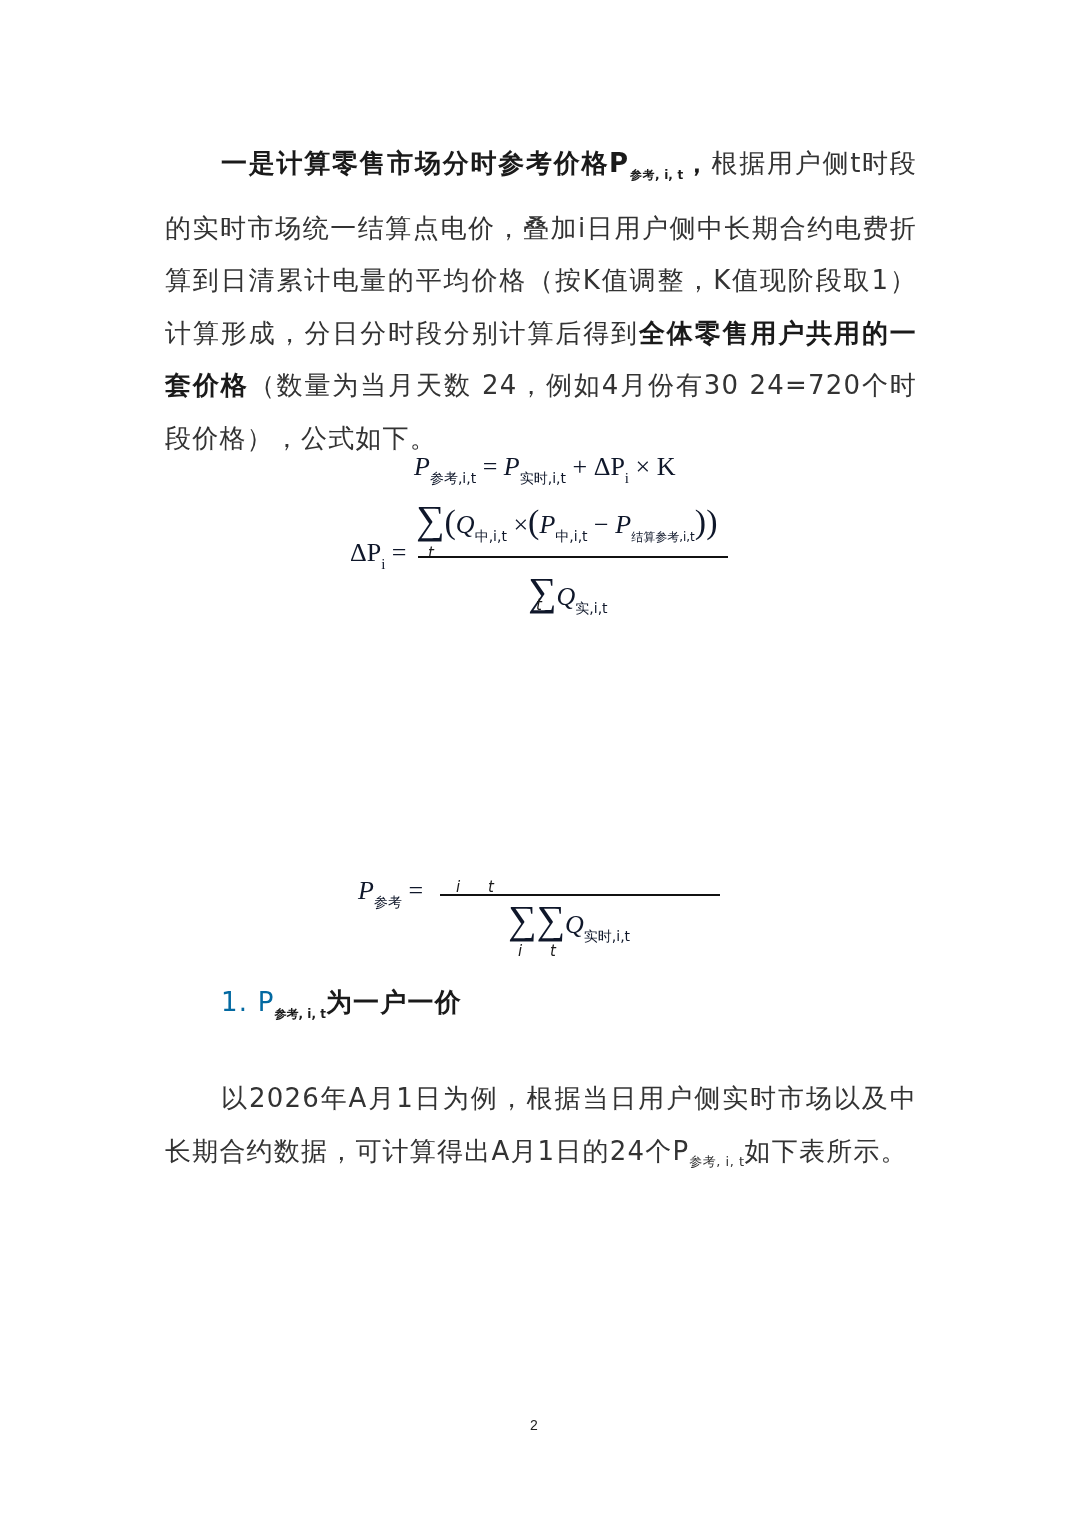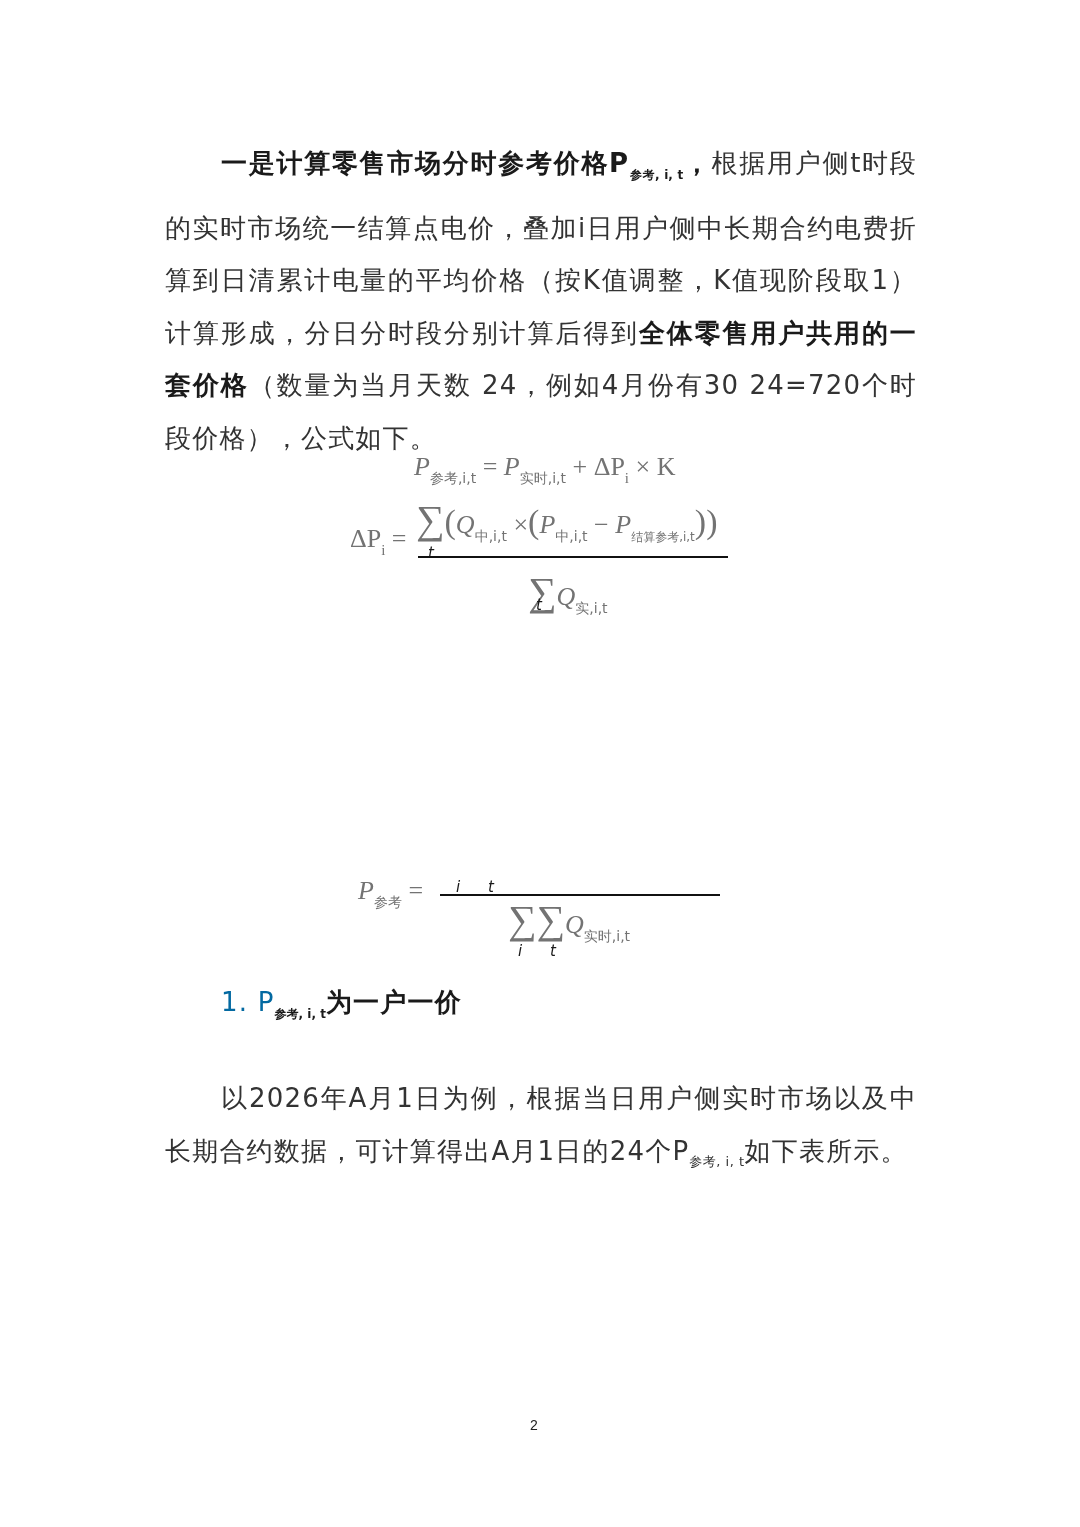--- a/index.html
+++ b/index.html
@@ -6,21 +6,21 @@
   body { width: 1080px; height: 1527px; position: relative; overflow: hidden;
          font-family: "DejaVu Sans", "Liberation Sans", sans-serif; color: #1a1a1a; }
   .page { position: absolute; left: 0; top: 0; width: 1080px; height: 1527px; background: #fff; }
   .para { position: absolute; left: 165px; width: 752px; font-size: 26px; line-height: 52.5px;
           text-align: justify; letter-spacing: 1.2px; }
   .indent { text-indent: 56px; }
   .bold { font-weight: bold; }
   .normal { font-weight: normal; color: #333; }
   .sub { font-size: 13px; vertical-align: -6px; letter-spacing: 0.5px; }
   .subb { font-size: 12px; vertical-align: -7px; font-weight: bold; letter-spacing: 0; }
-  .math { position: absolute; font-family: "Liberation Serif", "DejaVu Serif", serif; color: #737373; }
+  .math { position: absolute; font-family: "Liberation Serif", "DejaVu Serif", serif; color: #0f172a; }
   .mi { font-style: italic; }
   .ms { font-size: 15px; vertical-align: -8px; }
   .msc { font-size: 14px; font-style: normal; font-family: "DejaVu Sans", sans-serif; }
   .frac-line { position: absolute; height: 1.5px; background: #111; }
   .sigma { font-size: 40px; font-style: normal; line-height: 1; }
   .under { position: absolute; font-size: 15px; font-style: italic; }
   .pagenum { position: absolute; left: 530px; top: 1417px; font-size: 14px; color: #222;
              font-family: "Liberation Sans", sans-serif; }
 </style>
 </head>
@@ -33,21 +33,21 @@
   </div>
 
   <div class="math" style="left:414px; top:452px; font-size:26px;">
     <span class="mi">P</span><span class="ms"><span class="msc">参考,i,t</span></span>
     <span>=</span>
     <span class="mi">P</span><span class="ms"><span class="msc">实时,i,t</span></span>
     <span>+ ΔP</span><span class="ms">i</span>
     <span>× K</span>
   </div>
 
-  <div class="math" style="left:350px; top:524px; font-size:26px;">
+  <div class="math" style="left:350px; top:538px; font-size:26px;">
     <span>ΔP</span><span class="ms">i</span>
     <span>=</span>
   </div>
   <div class="math" style="left:416px; top:500px; font-size:26px; white-space:nowrap;">
     <span class="sigma">∑</span><span style="font-size:34px;">(</span><span class="mi">Q</span><span class="ms"><span class="msc">中,i,t</span></span>
     <span>×</span><span style="font-size:34px;">(</span><span class="mi">P</span><span class="ms"><span class="msc">中,i,t</span></span>
     <span>−</span>
     <span class="mi">P</span><span class="ms"><span class="msc" style="font-size:12px;">结算参考,i,t</span></span><span style="font-size:34px;">))</span>
   </div>
   <div class="under" style="left:428px; top:544px;">t</div>

